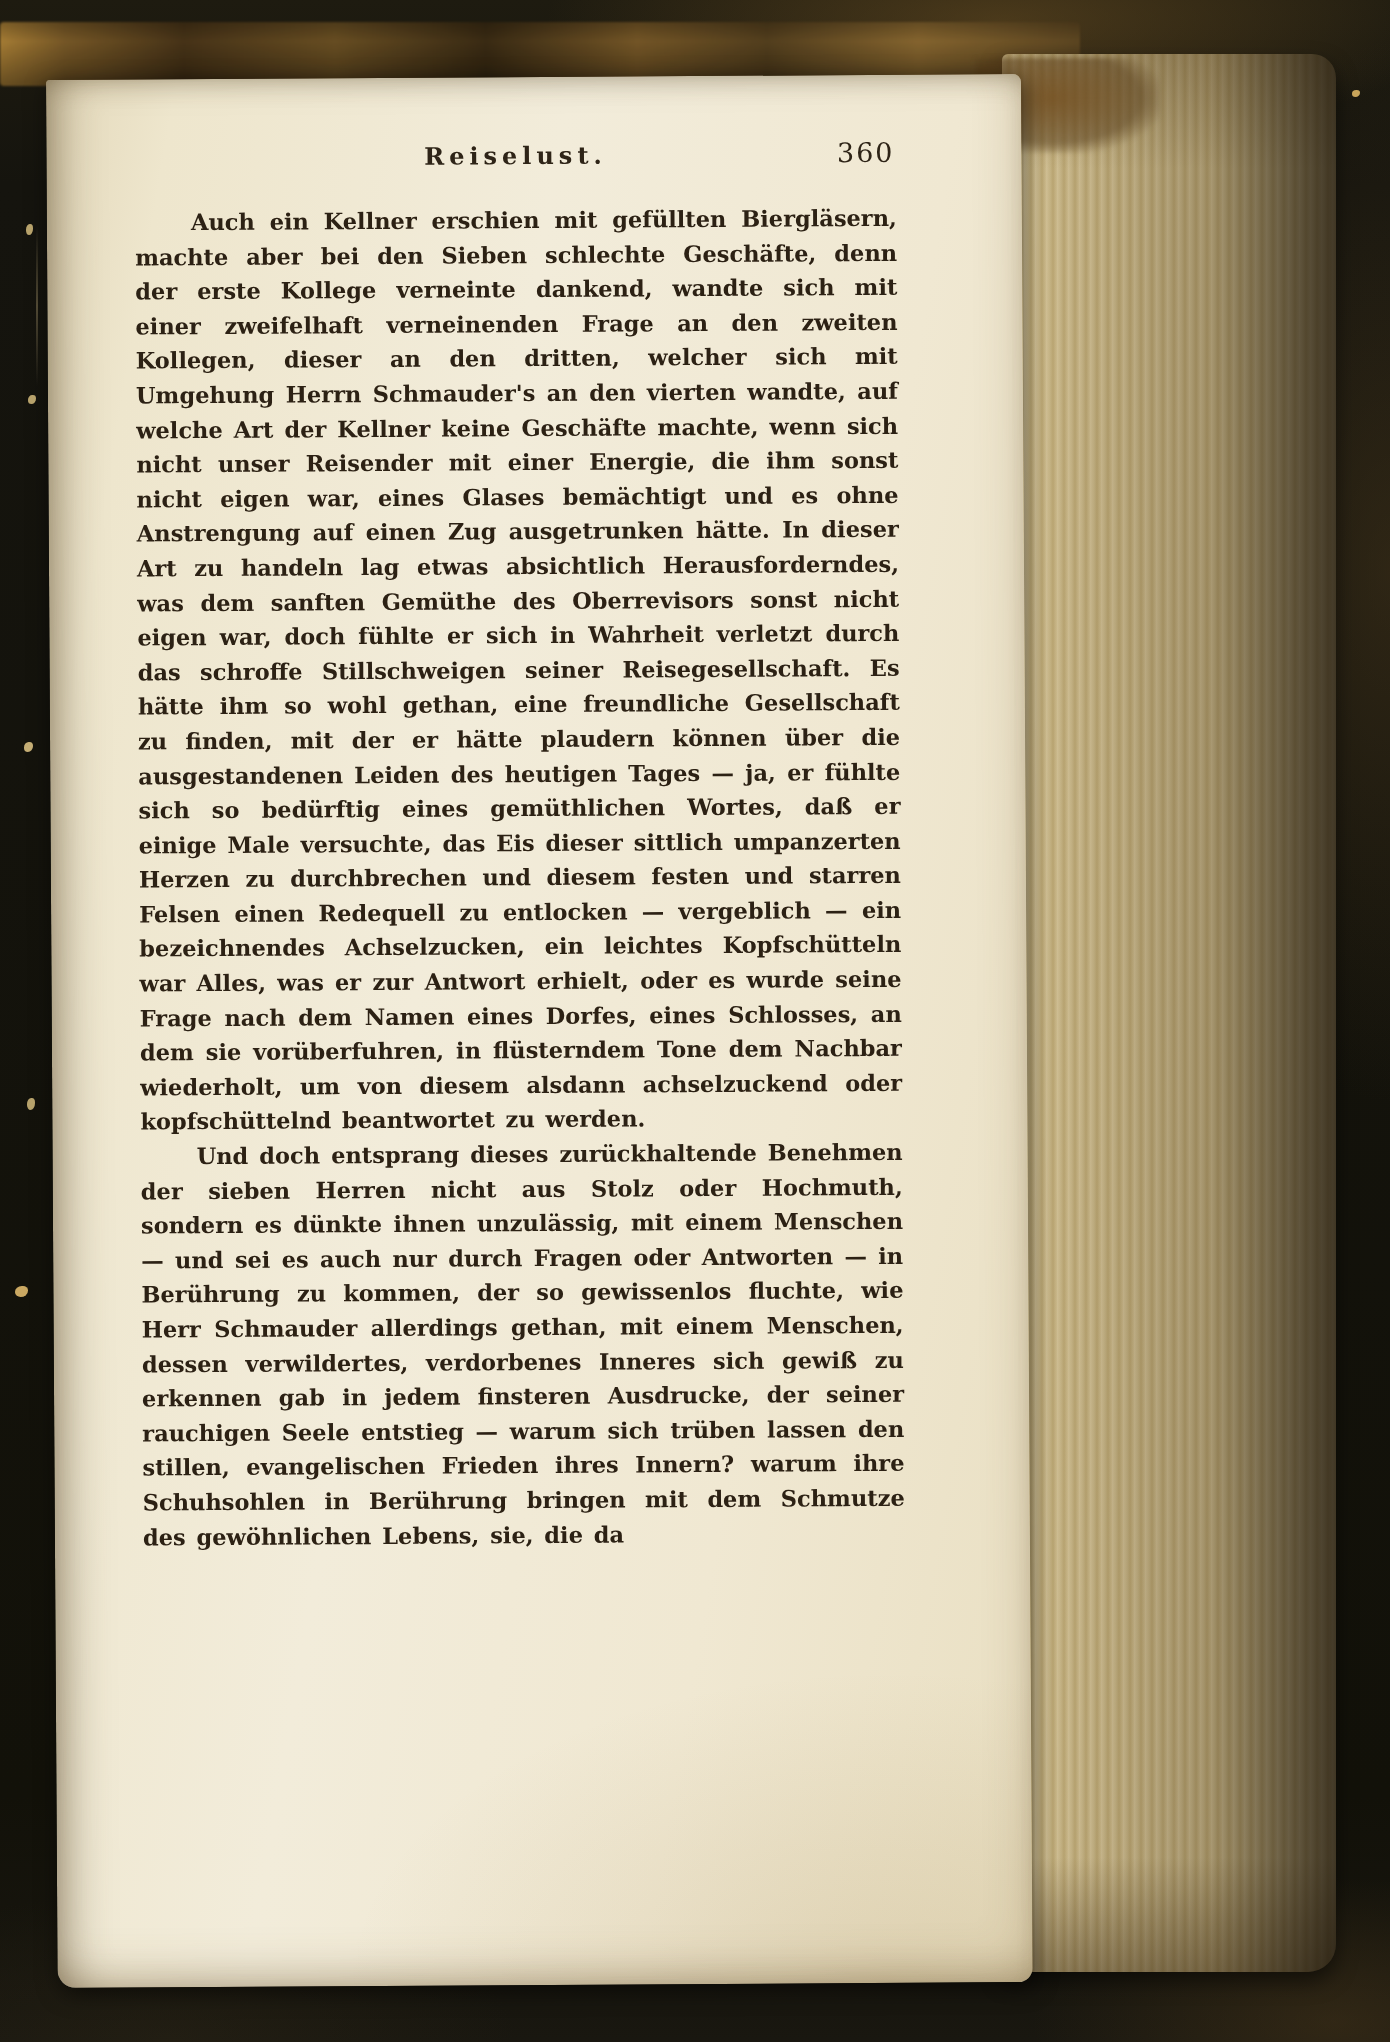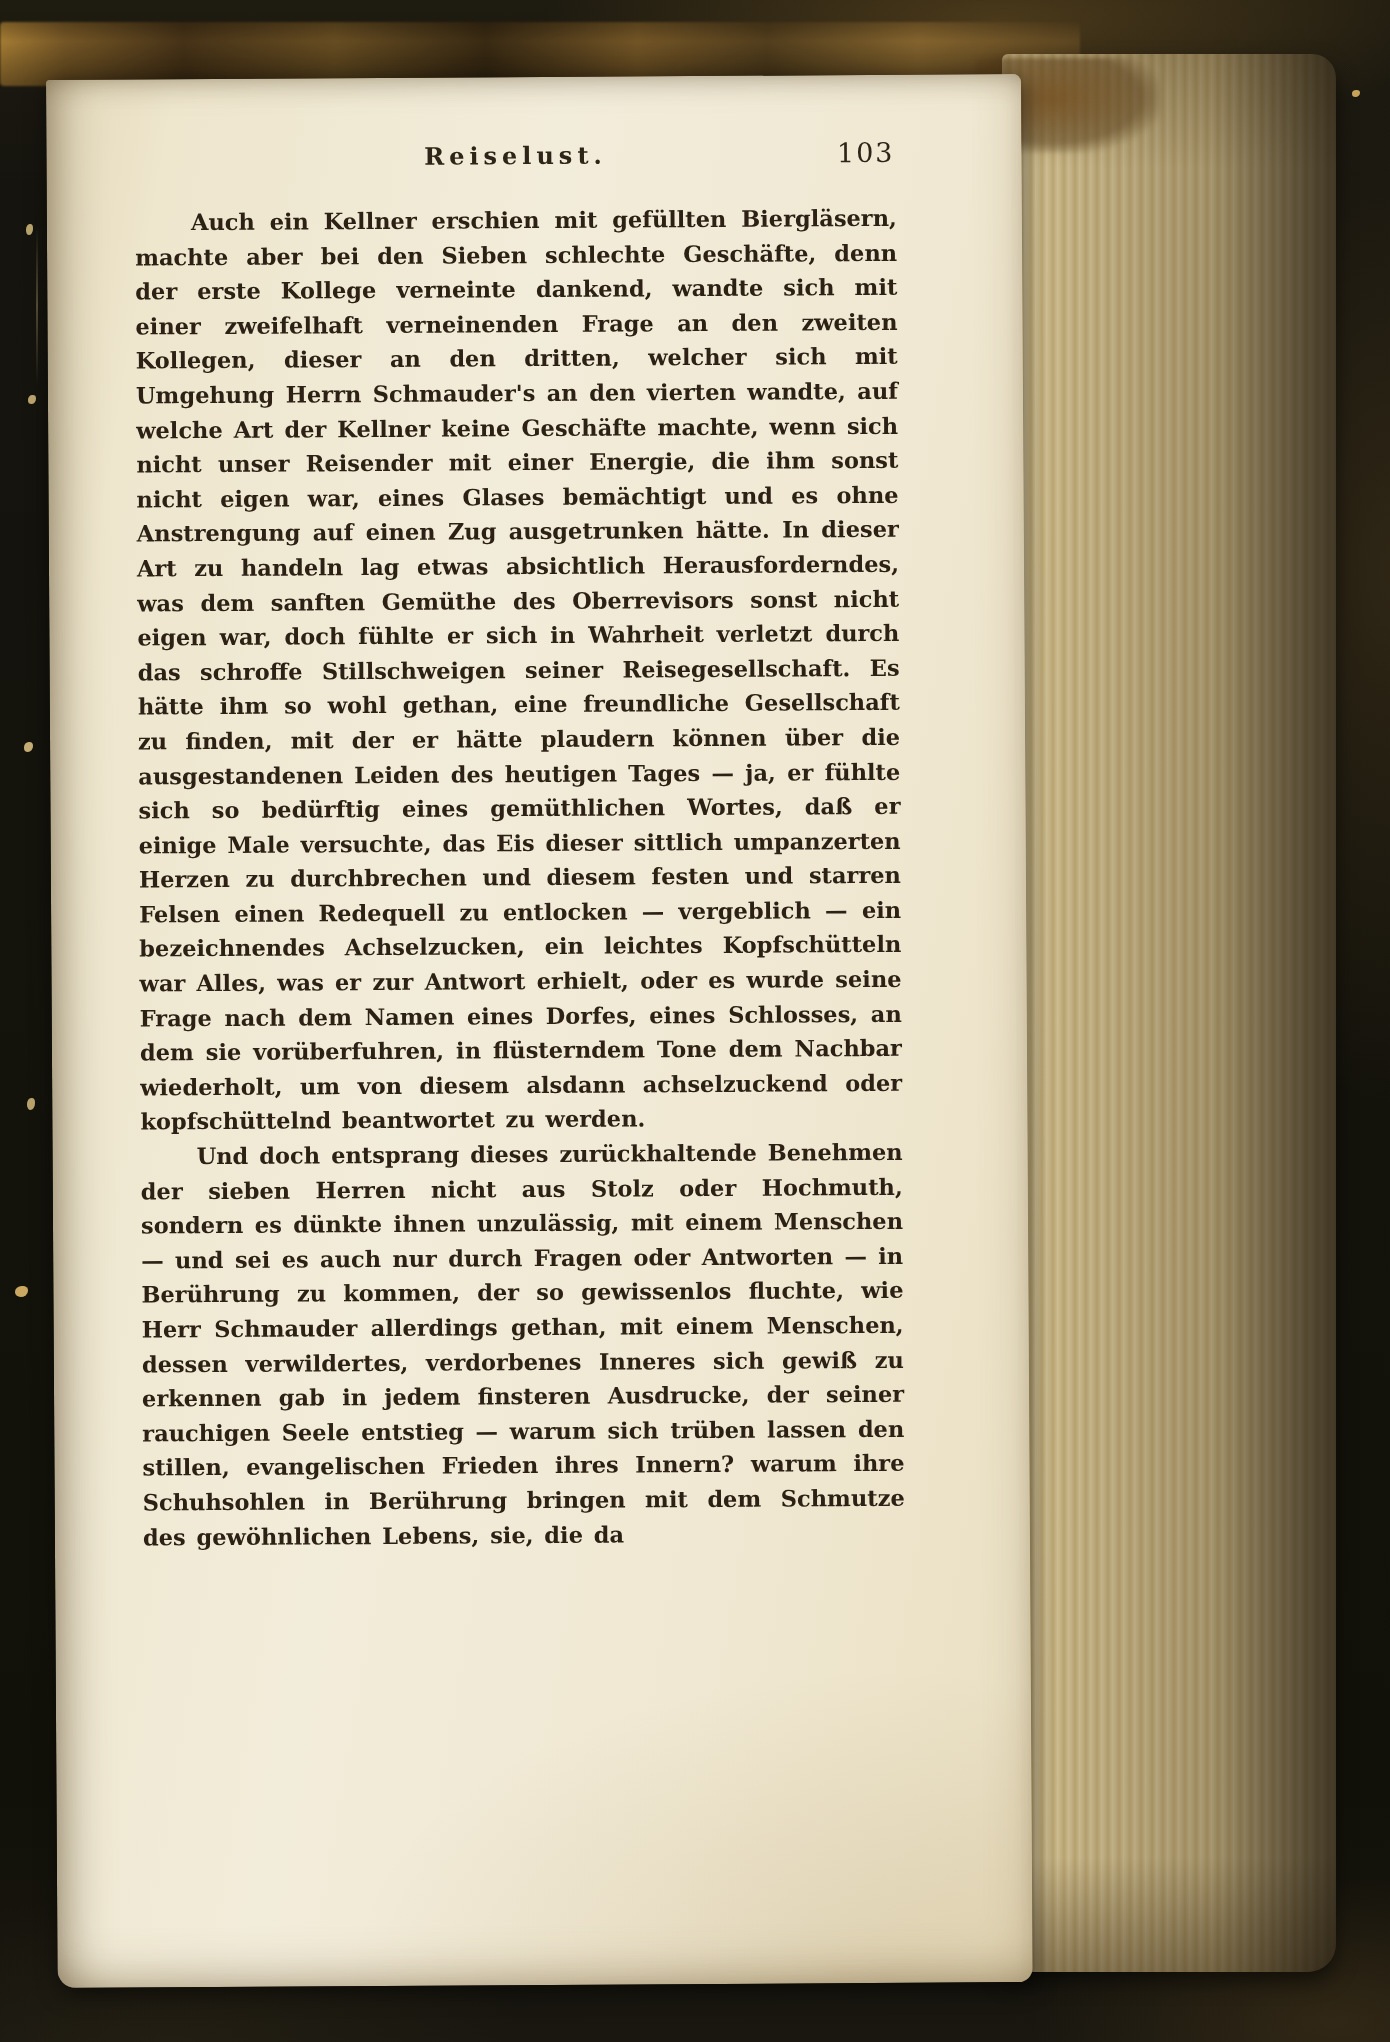--- a/index.html
+++ b/index.html
@@ -105,21 +105,21 @@
 <div class="backdrop"></div>
 
 <div class="cover-top"></div>
 
 <div class="page-edges"></div>
 <div class="corner-wear"></div>
 
 <div class="paper">
   <div class="page-header">
     <span class="running-title">Reiselust.</span>
-    <span class="page-number">103</span>
+    <span class="page-number">360</span>
   </div>
   <div class="text-block">
     <p>Auch ein Kellner erschien mit gefüllten Biergläsern, machte aber bei den Sieben schlechte Geschäfte, denn der erste Kollege verneinte dankend, wandte sich mit einer zweifelhaft verneinenden Frage an den zweiten Kollegen, dieser an den dritten, welcher sich mit Umgehung Herrn Schmauder's an den vierten wandte, auf welche Art der Kellner keine Geschäfte machte, wenn sich nicht unser Reisender mit einer Energie, die ihm sonst nicht eigen war, eines Glases bemächtigt und es ohne Anstrengung auf einen Zug ausgetrunken hätte. In dieser Art zu handeln lag etwas absichtlich Herausforderndes, was dem sanften Gemüthe des Oberrevisors sonst nicht eigen war, doch fühlte er sich in Wahrheit verletzt durch das schroffe Stillschweigen seiner Reisegesellschaft. Es hätte ihm so wohl gethan, eine freundliche Gesellschaft zu finden, mit der er hätte plaudern können über die ausgestandenen Leiden des heutigen Tages — ja, er fühlte sich so bedürftig eines gemüthlichen Wortes, daß er einige Male versuchte, das Eis dieser sittlich umpanzerten Herzen zu durchbrechen und diesem festen und starren Felsen einen Redequell zu entlocken — vergeblich — ein bezeichnendes Achselzucken, ein leichtes Kopfschütteln war Alles, was er zur Antwort erhielt, oder es wurde seine Frage nach dem Namen eines Dorfes, eines Schlosses, an dem sie vorüberfuhren, in flüsterndem Tone dem Nachbar wiederholt, um von diesem alsdann achselzuckend oder kopfschüttelnd beantwortet zu werden.</p>
     <p>Und doch entsprang dieses zurückhaltende Benehmen der sieben Herren nicht aus Stolz oder Hochmuth, sondern es dünkte ihnen unzulässig, mit einem Menschen — und sei es auch nur durch Fragen oder Antworten — in Berührung zu kommen, der so gewissenlos fluchte, wie Herr Schmauder allerdings gethan, mit einem Menschen, dessen verwildertes, verdorbenes Inneres sich gewiß zu erkennen gab in jedem finsteren Ausdrucke, der seiner rauchigen Seele entstieg — warum sich trüben lassen den stillen, evangelischen Frieden ihres Innern? warum ihre Schuhsohlen in Berührung bringen mit dem Schmutze des gewöhnlichen Lebens, sie, die da</p>
   </div>
 </div>
 
 <div class="scratch"></div>
 <div class="speck" style="left:26px; top:224px; width:7px; height:11px;"></div>
 <div class="speck" style="left:28px; top:395px; width:8px; height:9px;"></div>

